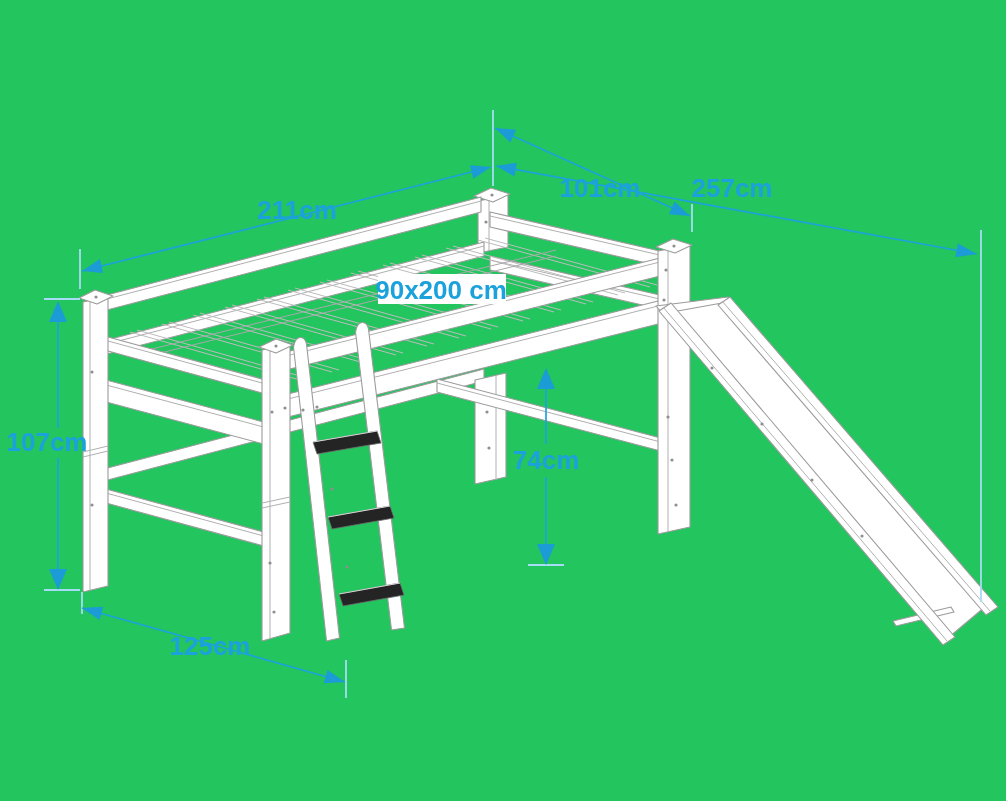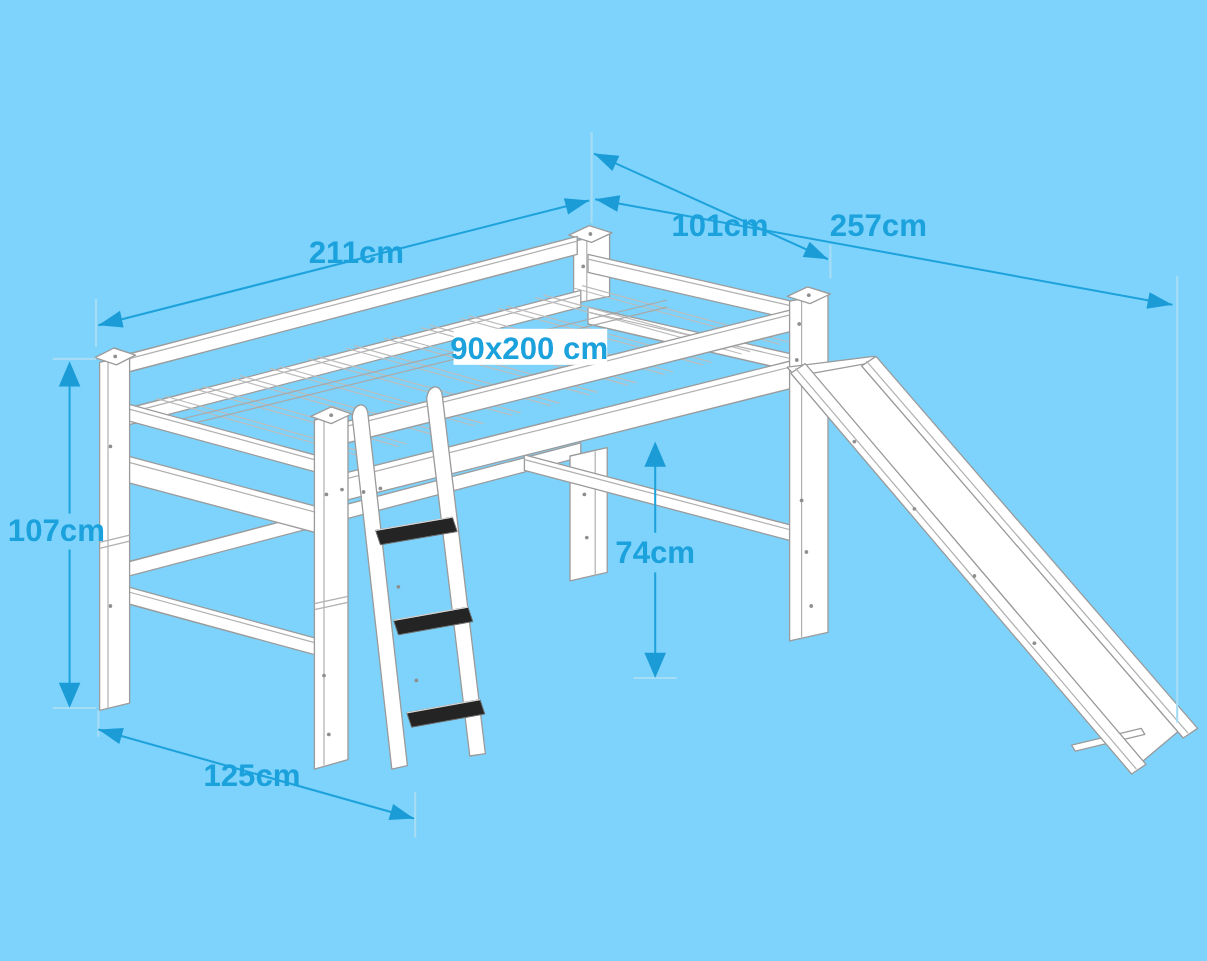--- a/index.html
+++ b/index.html
@@ -1,16 +1,16 @@
 <!DOCTYPE html>
 <html><head>
 <meta charset="utf-8">
 <style>
   html,body { margin:0; padding:0; background:#ffffff; }
-  #canvas { position:relative; width:1006px; height:801px; background:#7dd3fc; overflow:hidden; }
+  #canvas { position:relative; width:1006px; height:801px; background:#22c55e; overflow:hidden; }
   svg { display:block; }
   .st   { stroke:#9b9b9b; stroke-width:1.1; fill:#ffffff; stroke-linejoin:round; }
   .ln   { stroke:#b0b0b0; stroke-width:1; fill:none; }
   .slat { stroke:#bcbcbc; stroke-width:1; fill:none; }
   .sup  { stroke:#a8a8a8; stroke-width:1; fill:none; }
   .dot  { fill:#8f8f8f; }
   .dim  { stroke:#1da2dc; stroke-width:1.7; fill:none; }
   .extl { stroke:#a6dcf4; stroke-width:1.8; fill:none; }
   .arr  { fill:#1b9cd6; stroke:none; }
   .dark { fill:#242424; stroke:#6f6f6f; stroke-width:0.8; }

